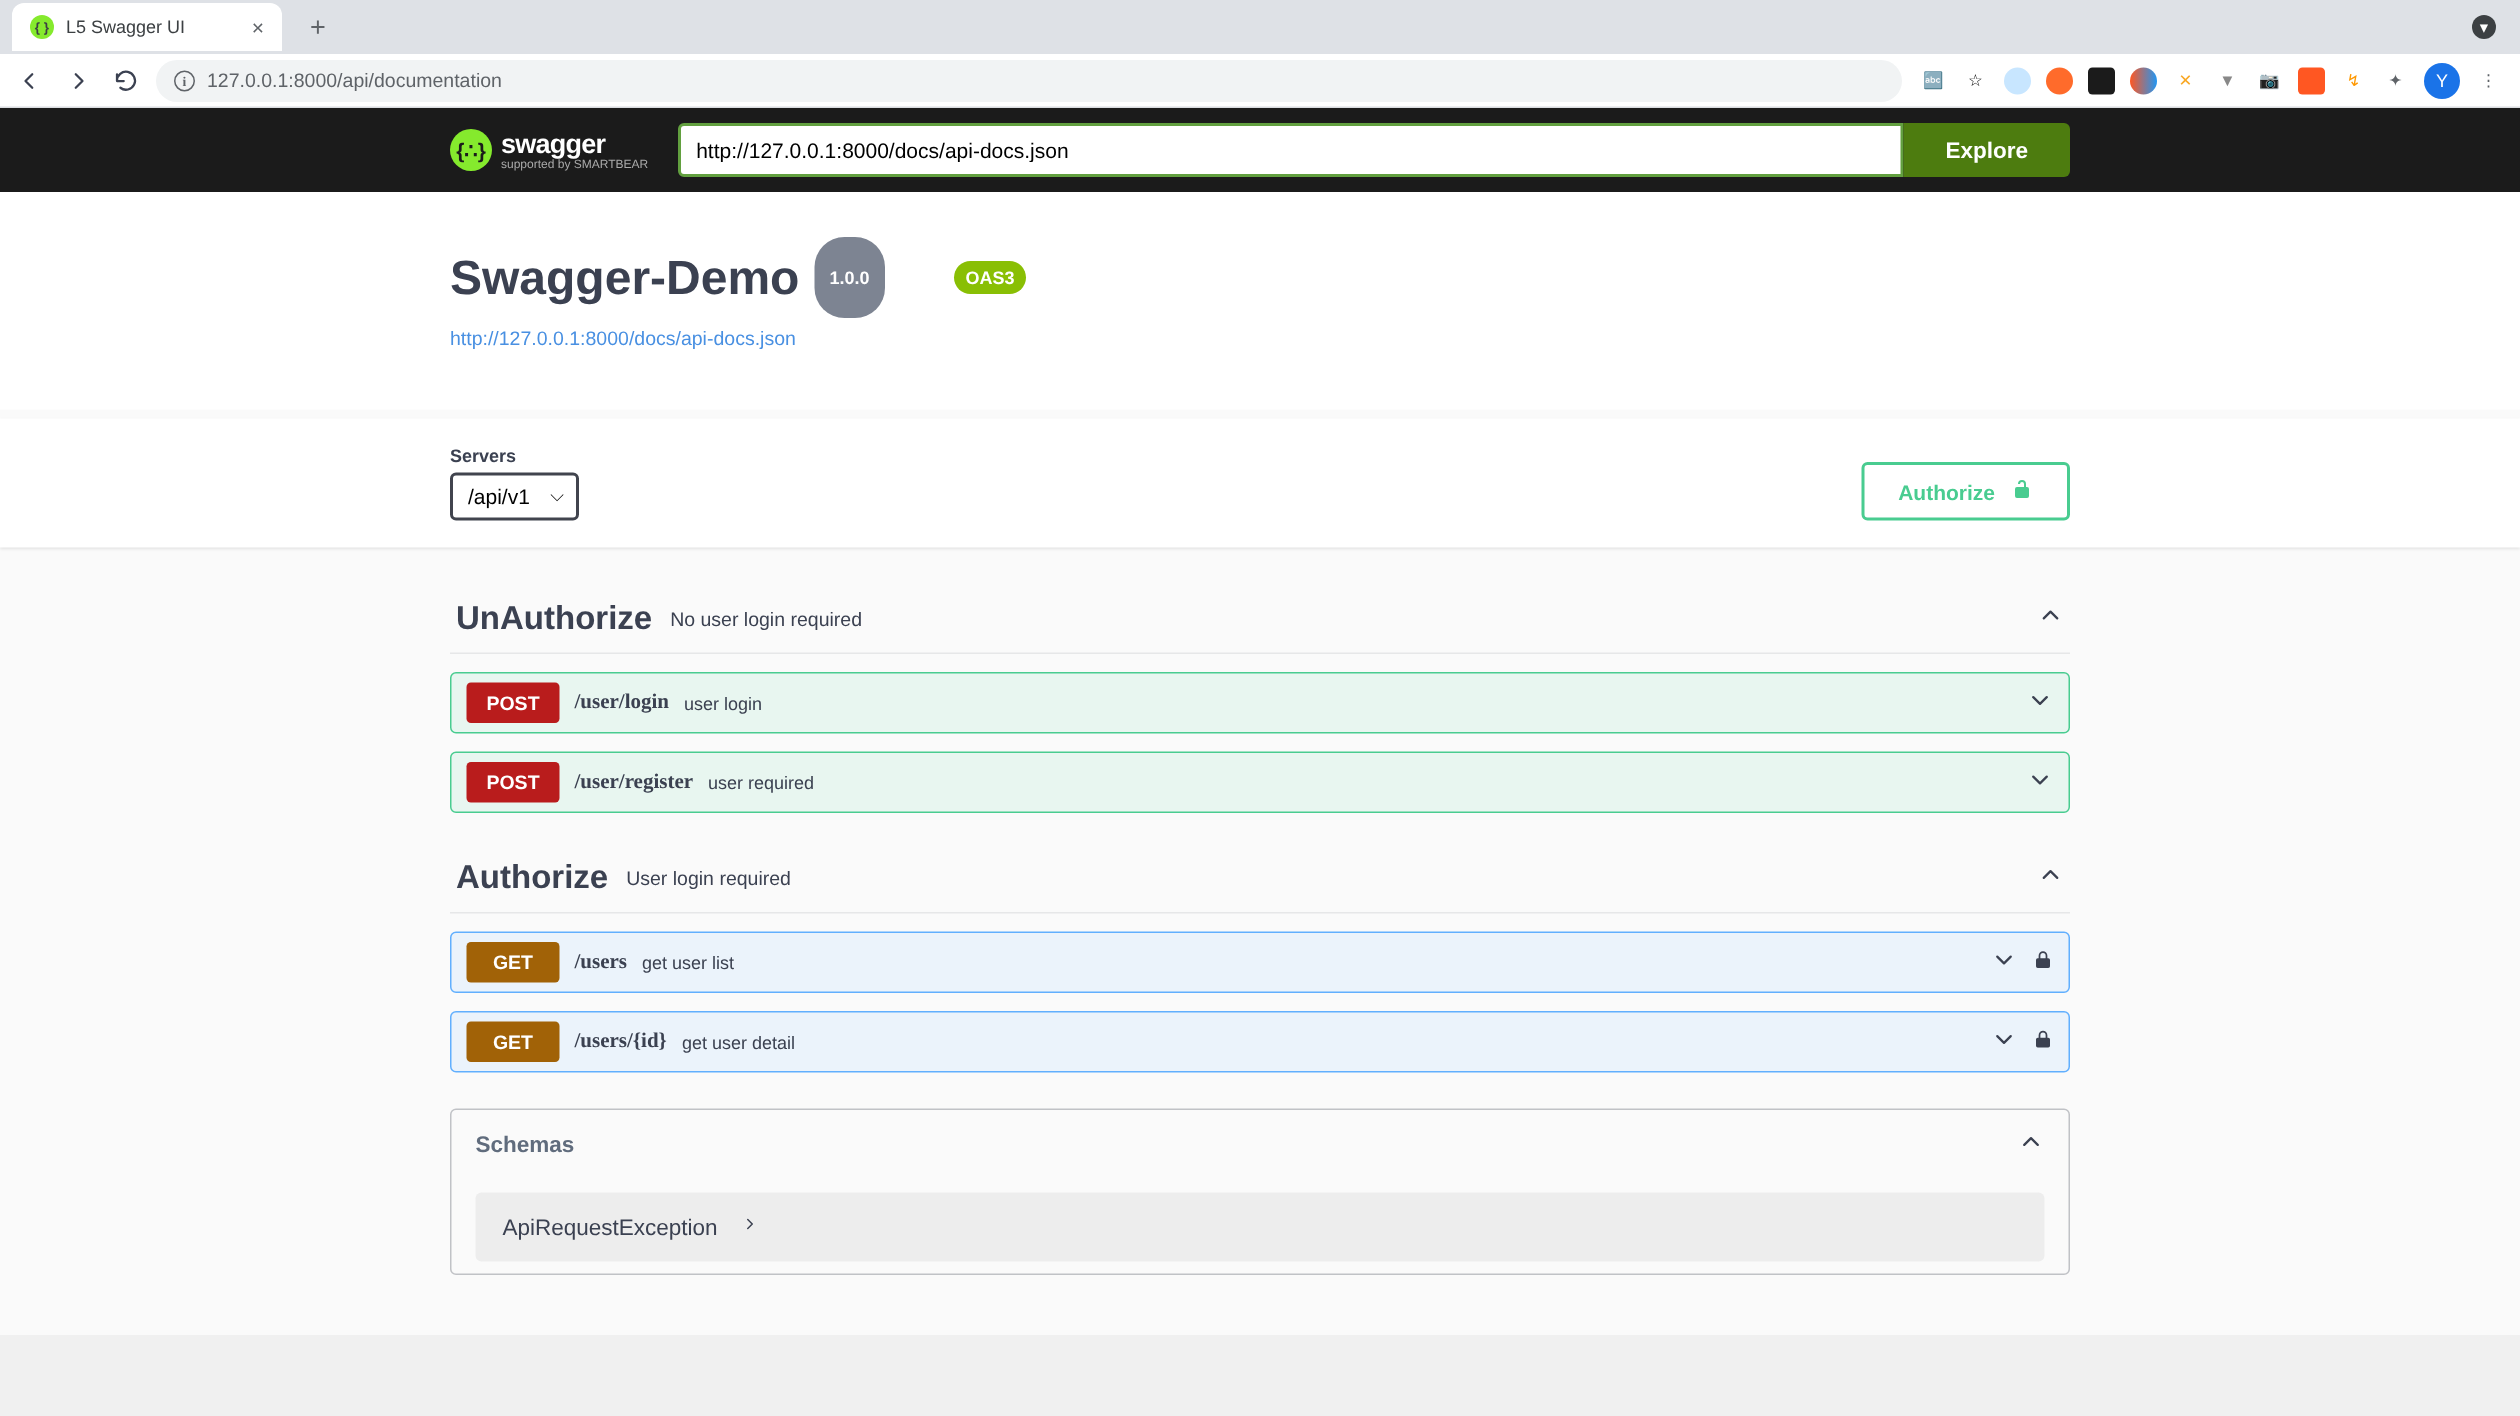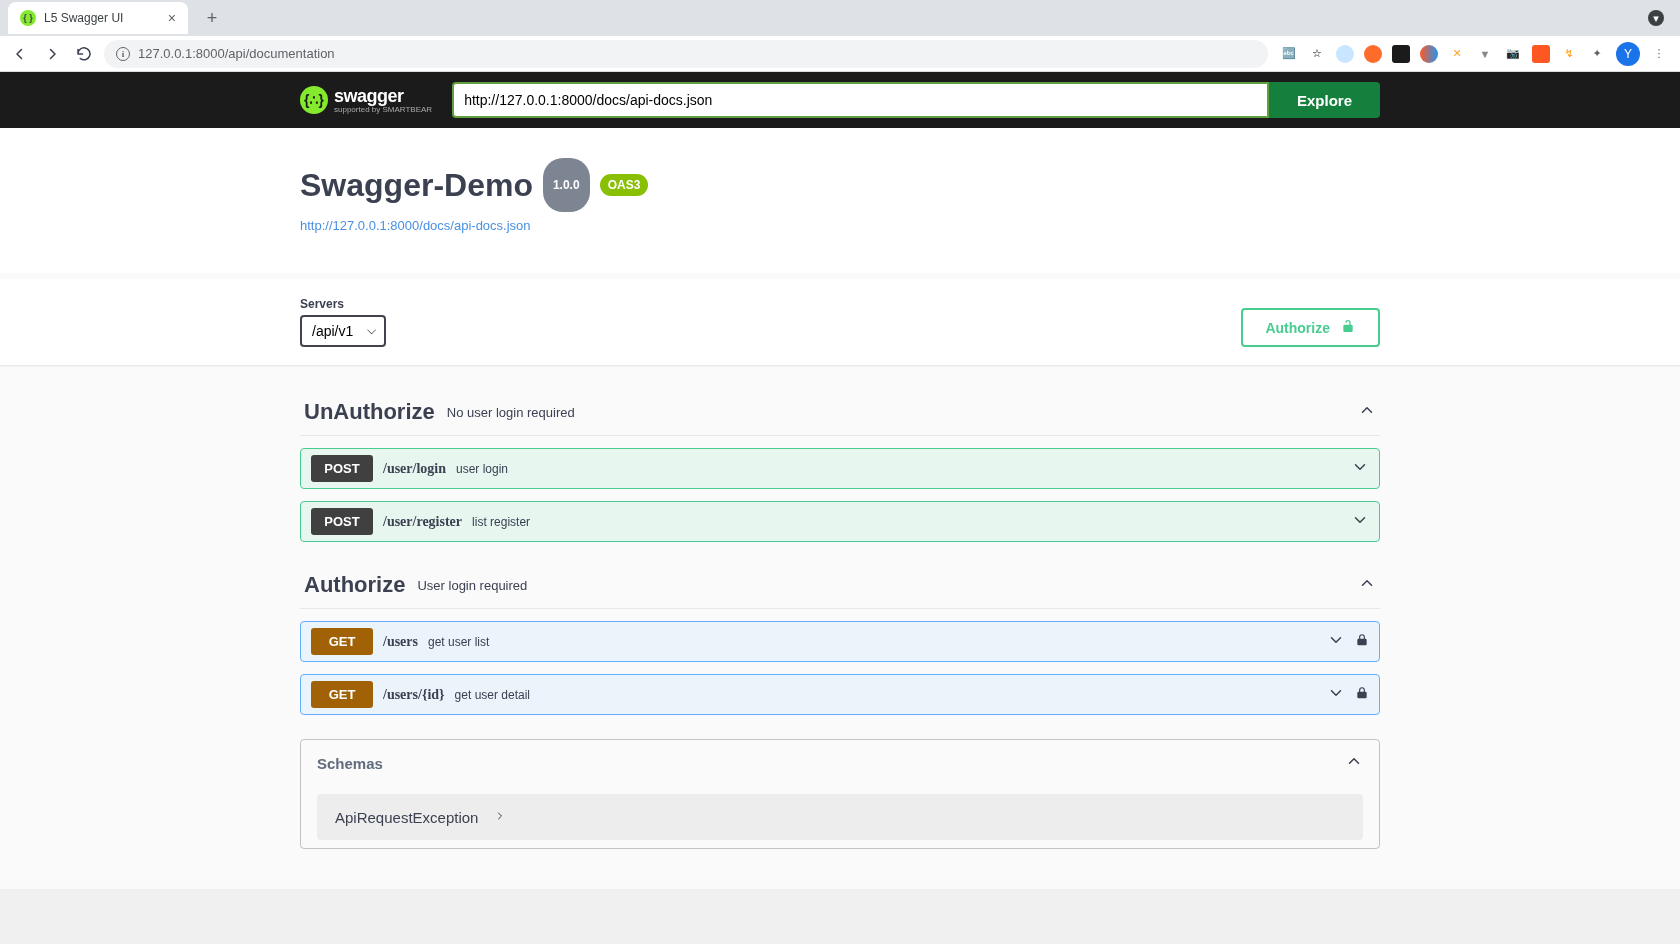--- a/index.html
+++ b/index.html
@@ -25,28 +25,28 @@
 
 .swagger-ui { background: #fafafa; }
 .topbar { background: #1b1b1b; padding: 10px 0; }
 .topbar-wrapper { max-width: 1080px; margin: 0 auto; display: flex; align-items: center; gap: 20px; }
 .swagger-logo { display:flex; align-items:center; gap:6px; color:#fff; }
 .logo-circle { width: 28px; height: 28px; border-radius: 50%; background: #85ea2d; display:flex; align-items:center; justify-content:center; font-weight:bold; color:#1b1b1b; font-size:14px;}
 .logo-text { font-size: 18px; font-weight: 600; letter-spacing: -0.5px;}
 .logo-sub { font-size: 8px; color: #aaa; display:block; margin-top:-2px;}
 .download-url-wrapper { flex: 1; display: flex; }
 .download-url-input { flex: 1; border: 2px solid #62a03f; background: #fff; padding: 8px 10px; font-size: 14px; outline: none; border-radius: 4px 0 0 4px;}
-.download-url-button { background: #15803d; color: #fff; border: none; padding: 8px 28px; font-size: 15px; font-weight: 600; cursor: pointer; border-radius: 0 4px 4px 0;}
+.download-url-button { background: #4d7c0f; color: #fff; border: none; padding: 8px 28px; font-size: 15px; font-weight: 600; cursor: pointer; border-radius: 0 4px 4px 0;}
 
 
 .information-container { background: #fff; padding: 30px 0 40px; }
 .info { max-width: 1080px; margin: 0 auto; }
 .info .title { font-size: 32px; font-weight: 700; color: #3b4151; display: flex; align-items: center; gap: 10px;}
 .version-badge { background: #7d8492; color: #fff; font-size: 12px; padding: 20px 10px; border-radius: 20px; font-weight: 600;}
-.oas-badge { background: #89bf04; color: #fff; font-size: 12px; padding: 4px 8px; border-radius: 20px; font-weight: 700;}
+.oas-badge { background: #89bf04; color: #fff; font-size: 12px; padding: 4px 8px; border-radius: 20px; font-weight: 700; margin-left: 36px;}
 .docs-link { display: block; margin-top: 6px; font-size: 13px; color: #4990e2; text-decoration: none;}
 
 
 .scheme-container { background: #fff; padding: 18px 0; box-shadow: 0 1px 2px rgba(0,0,0,0.1); margin-top:6px;}
 .scheme-inner { max-width: 1080px; margin: 0 auto; display: flex; align-items: flex-end; justify-content: space-between;}
 .servers-label { font-size: 12px; color: #3b4151; font-weight: 600; display:block; margin-bottom: 4px;}
 .servers-select { border: 2px solid #41444e; border-radius: 4px; padding: 6px 30px 6px 10px; font-size: 14px; background:#fff; cursor:pointer; appearance:none; position:relative;}
 .servers-wrap { position:relative; display:inline-block;}
 .servers-wrap::after { content:"⌵"; position:absolute; right:10px; top:8px; pointer-events:none; font-size:12px;}
 .authorize-btn { border: 2px solid #49cc90; background: #fff; color: #49cc90; padding: 8px 22px; font-size: 14px; font-weight: 600; border-radius: 4px; display:flex; align-items:center; gap:10px; cursor:pointer;}
@@ -55,21 +55,21 @@
 
 .wrapper { max-width: 1080px; margin: 0 auto; padding: 24px 0 40px;}
 .opblock-tag { display: flex; align-items: center; padding: 10px 4px; cursor: pointer; border-bottom: 1px solid rgba(59,65,81,0.1);}
 .tag-name { font-size: 22px; font-weight: 700; color: #3b4151; margin-right: 12px;}
 .tag-desc { font-size: 13px; color: #3b4151;}
 .tag-arrow { margin-left: auto; }
 .opblock { border-radius: 4px; margin: 12px 0; border: 1px solid; display:flex; align-items:center; padding: 6px 10px; cursor:pointer; font-size:14px;}
 .opblock.post { background: #e8f6f0; border-color: #49cc90;}
 .opblock.get { background: #ebf3fb; border-color: #61affe;}
 .method-badge { color: #fff; font-weight: 700; font-size: 13px; padding: 6px 0; width: 62px; text-align:center; border-radius: 3px; margin-right: 10px;}
-.method-badge.post { background: #404040;}
+.method-badge.post { background: #b91c1c;}
 .method-badge.get { background: #a16207;}
 .op-path { font-family: Liberation Serif, serif; font-weight: 700; color: #3b4151; margin-right: 10px;}
 .op-summary { font-size: 12px; color: #3b4151;}
 .op-arrow { margin-left: auto; }
 .op-lock { margin-left: 10px; }
 .op-lock svg { width:14px; height:14px; fill:#3b4151;}
 
 .arrow-svg { width: 18px; height: 18px; }
 .arrow-svg path { stroke: #3b4151; stroke-width: 2; fill: none; stroke-linecap: round; stroke-linejoin:round;}
 
@@ -200,21 +200,21 @@
       <span class="op-summary">user login</span>
       <span class="op-arrow">
         <svg class="arrow-svg" viewBox="0 0 24 24">
             <path d="M6 9l6 6 6-6"></path>
           </svg>
       </span>
     </div>
     <div class="opblock post">
       <span class="method-badge post">POST</span>
       <span class="op-path">/user/register</span>
-      <span class="op-summary">list register</span>
+      <span class="op-summary">user required</span>
       <span class="op-arrow">
         <svg class="arrow-svg" viewBox="0 0 24 24">
             <path d="M6 9l6 6 6-6"></path>
           </svg>
       </span>
     </div>
 
     <div class="opblock-tag" style="margin-top:20px;">
       <span class="tag-name">Authorize</span>
       <span class="tag-desc">User login required</span>

